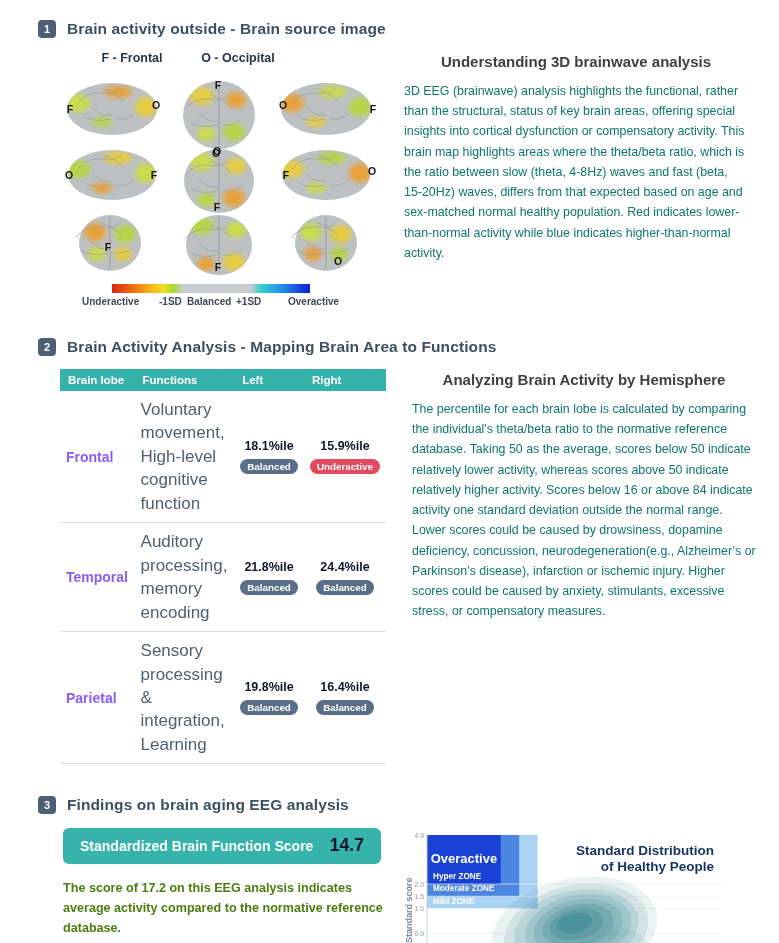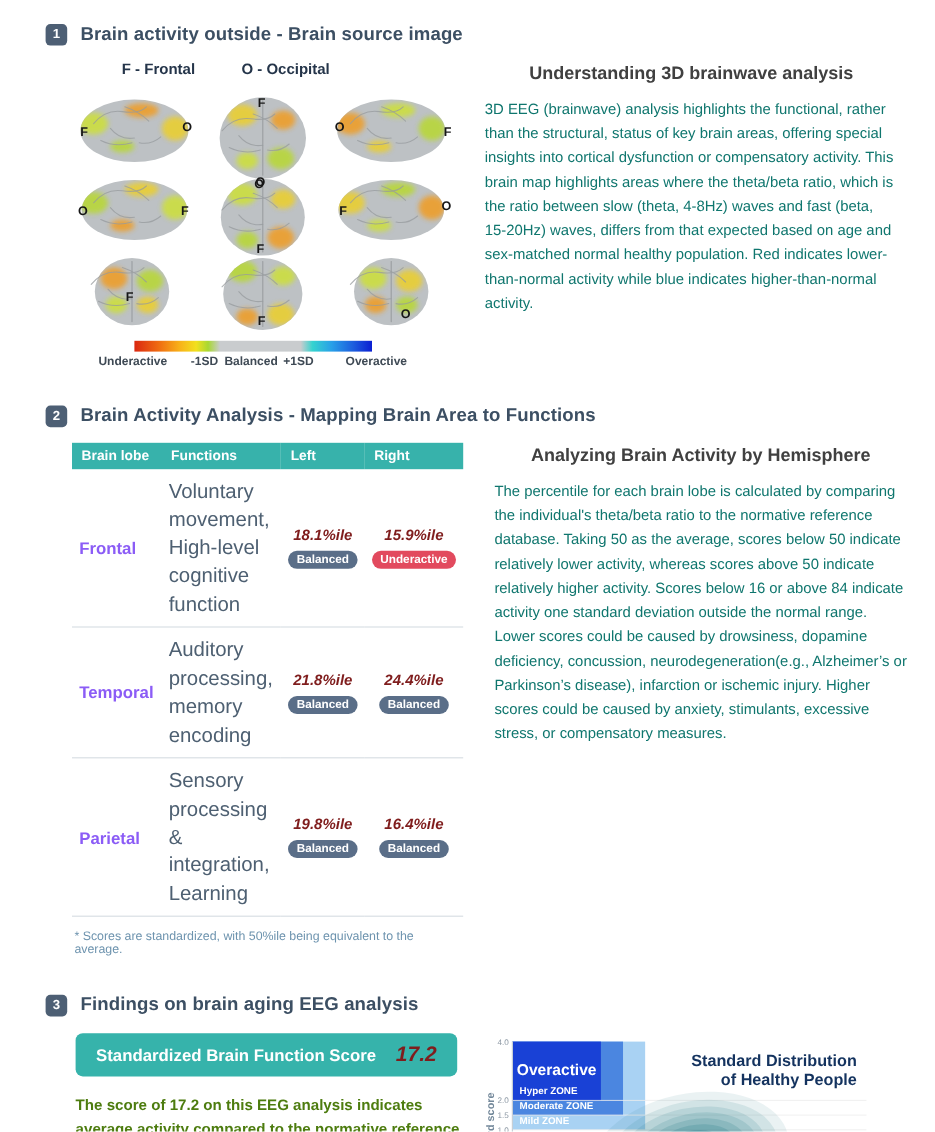--- a/index.html
+++ b/index.html
@@ -33,21 +33,21 @@
   
   .sec2{margin-top:26px;}
   .tbl-wrap{margin-left:22px;width:326px;flex:0 0 326px;}
   table.lobes{border-collapse:collapse;width:326px;}
   table.lobes thead th{background:#37b2ab;color:#fff;font-size:11.5px;font-weight:bold;padding:5px 8px;text-align:left;}
   table.lobes thead th.c{text-align:left;}
   table.lobes td{border-bottom:1px solid #d9dfe4;padding:7px 6px;vertical-align:middle;}
   td.lobe{color:#8b5cf6;font-weight:bold;font-size:14px;width:82px;padding-left:8px;}
   td.funcs{font-size:17px;color:#4e6072;line-height:1.38;width:112px;}
   td.score{text-align:center;width:62px;}
-  .val{font-weight:bold;color:#7f1d1d;font-size:12.5px;margin-bottom:3px;font-style:italic;}
+  .val{font-weight:bold;color:#0f172a;font-size:12.5px;margin-bottom:3px;}
   .badge{display:inline-block;min-width:52px;box-sizing:border-box;padding:2px 7px;border-radius:11px;color:#fff;font-size:9.8px;font-weight:bold;}
   .badge.balanced{background:#5a6e88;}
   .badge.underactive{background:#e24a5e;}
   .footnote{font-size:10.3px;color:#6d93ae;margin-top:11px;margin-left:2px;}
   .aside2{width:368px;margin-left:14px;padding-top:2px;}
 
   
   .sec3{margin-top:32px;}
   .sec3-left{width:330px;flex:0 0 330px;margin-left:25px;}
   .banner{display:inline-block;background:#36b3ab;border-radius:6px;padding:7px 17px 8px;color:#fff;margin:1px 0 15px;}
@@ -319,40 +319,39 @@
                 <div class="val">19.8%ile</div>
                 <span class="badge balanced">Balanced</span>
               </td>
               <td class="score">
                 <div class="val">16.4%ile</div>
                 <span class="badge balanced">Balanced</span>
               </td>
             </tr>
           </tbody>
         </table>
-        <div class="footnote">* Scores are standardized, with 50%ile being equivalent to the average.</div>
       </div>
       <aside class="aside2">
         <h3 class="aside-title">Analyzing Brain Activity by Hemisphere</h3>
         <p class="body-text">The percentile for each brain lobe is calculated by comparing the individual's theta/beta ratio to the normative reference database. Taking 50 as the average, scores below 50 indicate relatively lower activity, whereas scores above 50 indicate relatively higher activity. Scores below 16 or above 84 indicate activity one standard deviation outside the normal range.</p>
         <p class="body-text" style="margin-top:-8px">Lower scores could be caused by drowsiness, dopamine deficiency, concussion, neurodegeneration(e.g., Alzheimer’s or Parkinson’s disease), infarction or ischemic injury. Higher scores could be caused by anxiety, stimulants, excessive stress, or compensatory measures.</p>
       </aside>
     </div>
   </section>
 
   <section class="sec3">
     <div class="sec-head">
       <span class="sec-num">3</span>
       <h2 class="sec-title">Findings on brain aging EEG analysis</h2>
     </div>
     <div class="row">
       <div class="sec3-left">
         <div class="banner">
           <span class="lbl">Standardized Brain Function Score</span>
-          <span class="val">17.2</span>
+          <span class="val">14.7</span>
         </div>
         <p class="highlight">The score of 17.2 on this EEG analysis indicates average activity compared to the normative reference database.</p>
         <p class="body-text">The score for each brain area is plotted in the graph. The shaded contour lines represent the average distribution of the normative database. The farther each colored dot is from the center of the contours, the more your brain activity differs from that of your peers. Dots in the upper left indicate a higher-than-normal activity for an area of your brain whereas dots in the lower right indicate lower-than-normal activity.</p>
       </div>
       <div class="chart-wrap">
         <svg id="scatterSvg" width="324" height="240" style="overflow:visible">
             <rect x="22" y="12" width="110.625" height="73.5" fill="#a9d2f3"></rect>
             <rect x="22" y="12" width="92.1875" height="61.25" fill="#4b86e0"></rect>
             <rect x="22" y="12" width="73.75" height="49" fill="#1941d6"></rect>
             <rect x="206.375" y="134.5" width="110.625" height="73.5" fill="#f6c97c"></rect>

